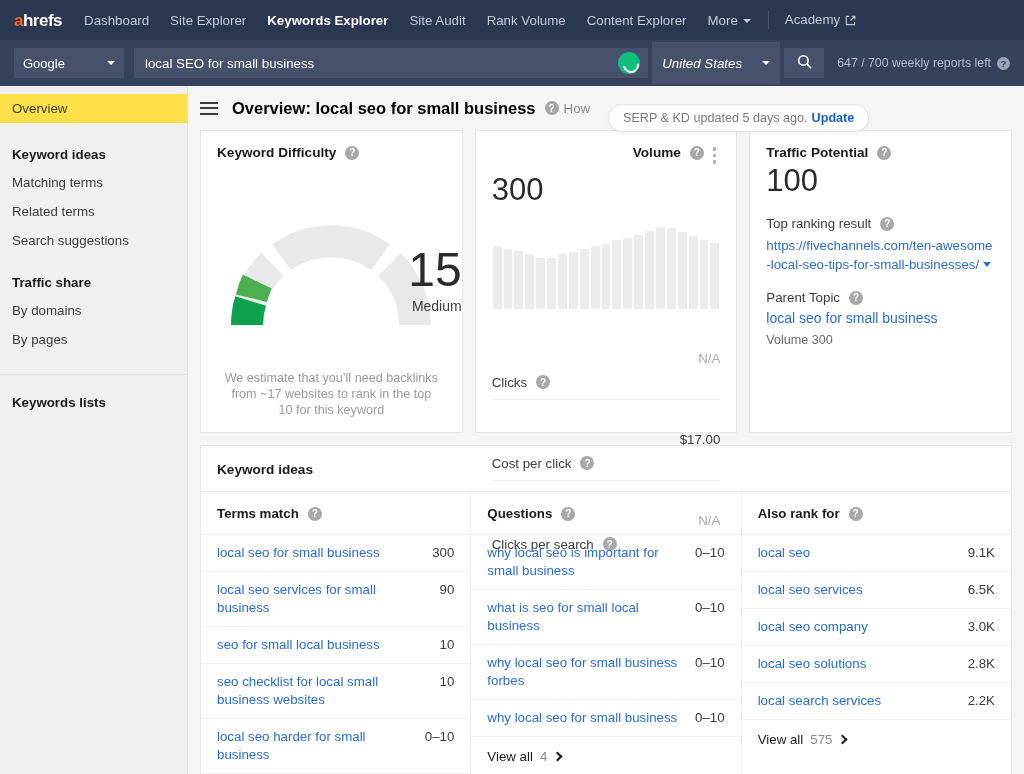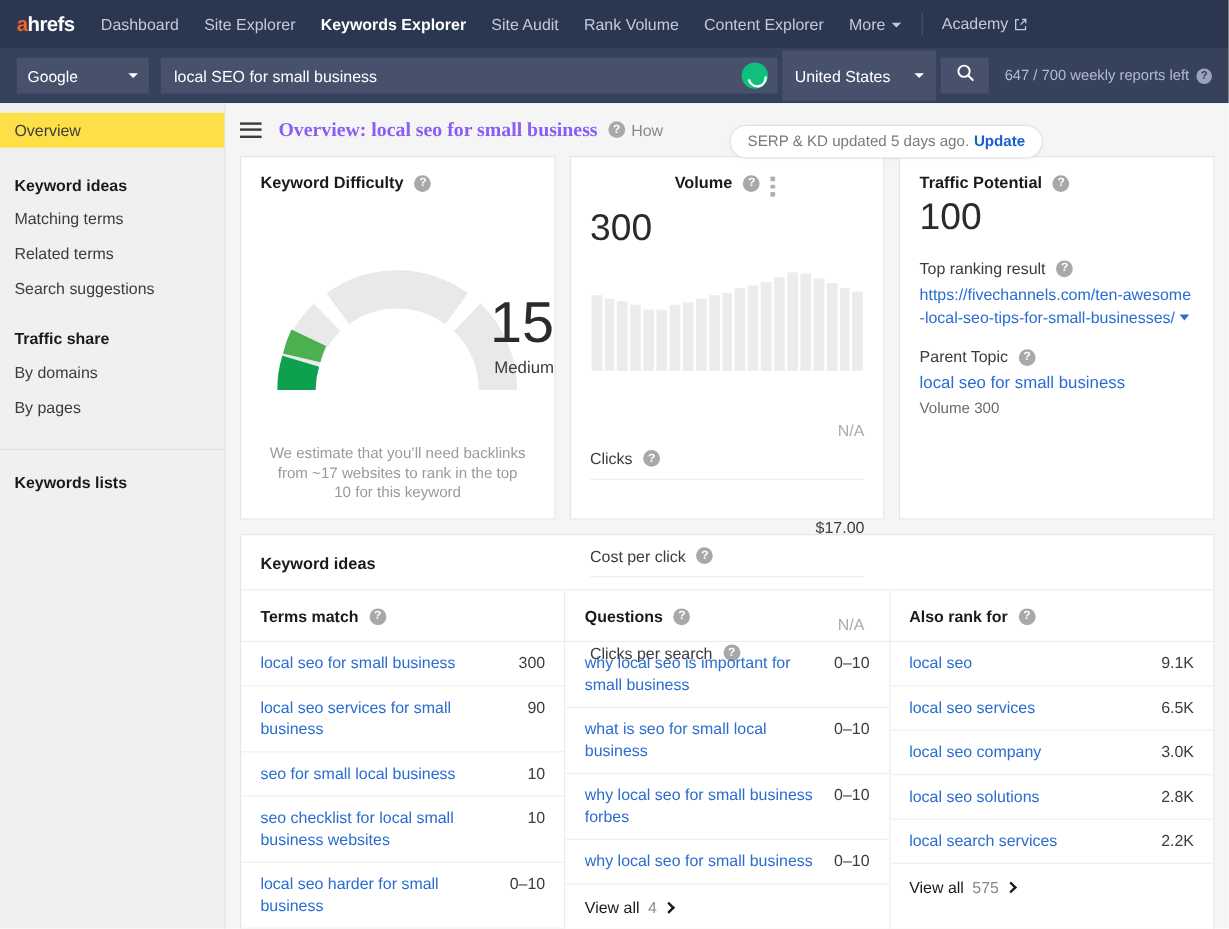--- a/index.html
+++ b/index.html
@@ -110,20 +110,21 @@
   .country-select {
     width: 128px; height: 42px;
     background: #47516b;
     color: #ffffff;
     font-size: 13.3px;
     display: flex; align-items: center;
     justify-content: space-between;
     padding: 0 10px;
     margin-left: 4px;
     cursor: pointer;
+    font-style: italic;
   }
   .search-btn {
     width: 40px; height: 30px;
     background: #47516b;
     margin-left: 4px;
     display: flex; align-items: center; justify-content: center;
     cursor: pointer;
   }
   .reports-left {
     color: #b3bace;
@@ -195,23 +196,22 @@
     display: flex;
     align-items: center;
     padding: 0 0 0 12px;
     position: relative;
   }
   .hamburger { width: 18px; cursor: pointer; margin-right: 14px; }
   .hamburger span { display: block; height: 2px; background: #3c3c3c; margin: 3.5px 0; }
   .page-title {
     font-size: 16.5px;
     font-weight: bold;
-    color: #8b5cf6;
+    color: #000000;
     white-space: nowrap;
-    font-family: Liberation Serif, serif;
   }
   .q-mark-gray {
     display: inline-flex;
     width: 14px; height: 14px;
     border-radius: 50%;
     background: #a8a8a8;
     color: #ffffff;
     font-size: 10px;
     font-weight: bold;
     align-items: center; justify-content: center;
@@ -274,21 +274,21 @@
   .kd-note {
     font-size: 12.6px;
     color: #9a9a9a;
     text-align: center;
     line-height: 16px;
     padding: 0 22px 14px 22px;
   }
 
   
   .vol-card { height: 303px; display: flex; flex-direction: column; }
-  .vol-head { display: flex; justify-content: center; align-items: flex-start; }
+  .vol-head { display: flex; justify-content: flex-end; align-items: flex-start; }
   .kebab { cursor: pointer; padding: 2px 4px; }
   .kebab i { display: block; width: 3.5px; height: 3.5px; background: #b0b0b0; border-radius: 1px; margin-bottom: 3px; }
   .big-number { font-size: 31px; color: #2b2b2b; line-height: 38px; margin-top: 2px; font-weight: normal; }
   .bars {
     height: 82px;
     display: flex;
     align-items: flex-end;
     gap: 2px;
     margin: 18px 0 0 0;
     padding: 0 1px;

